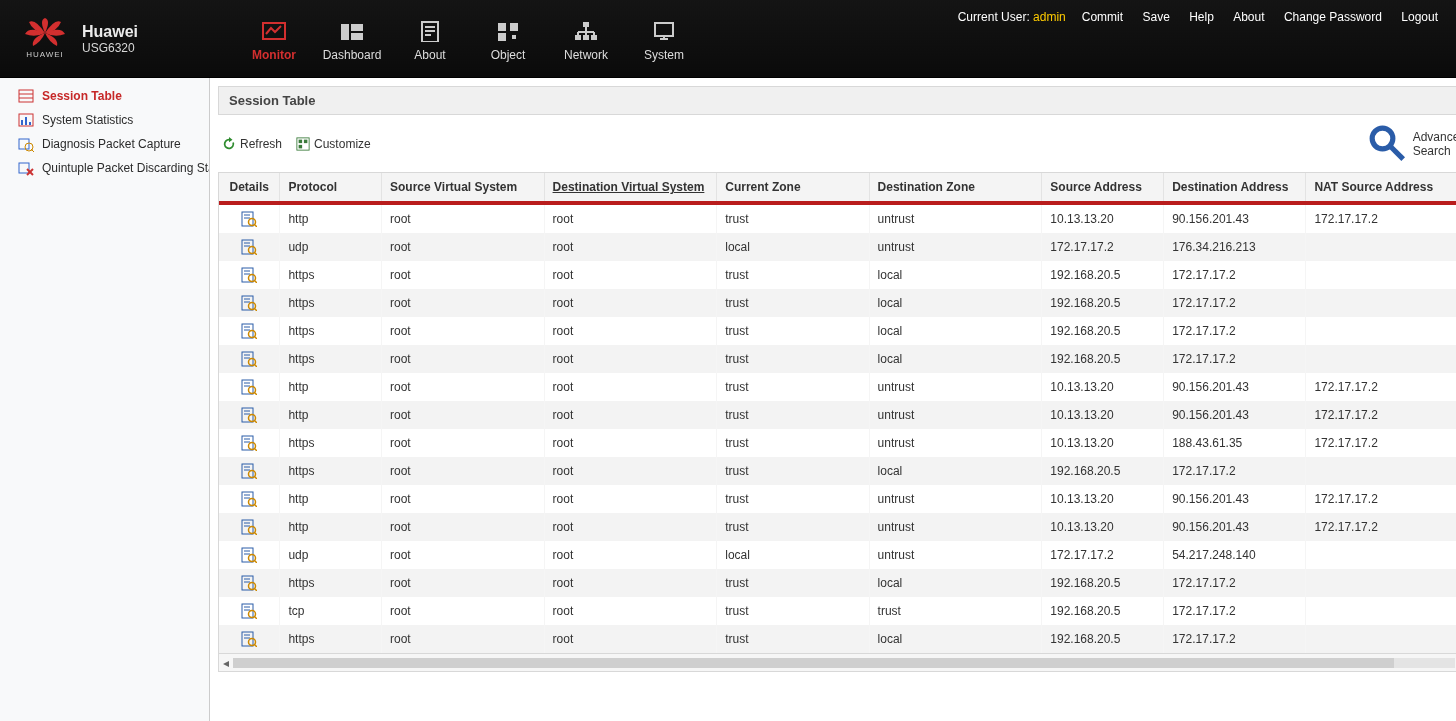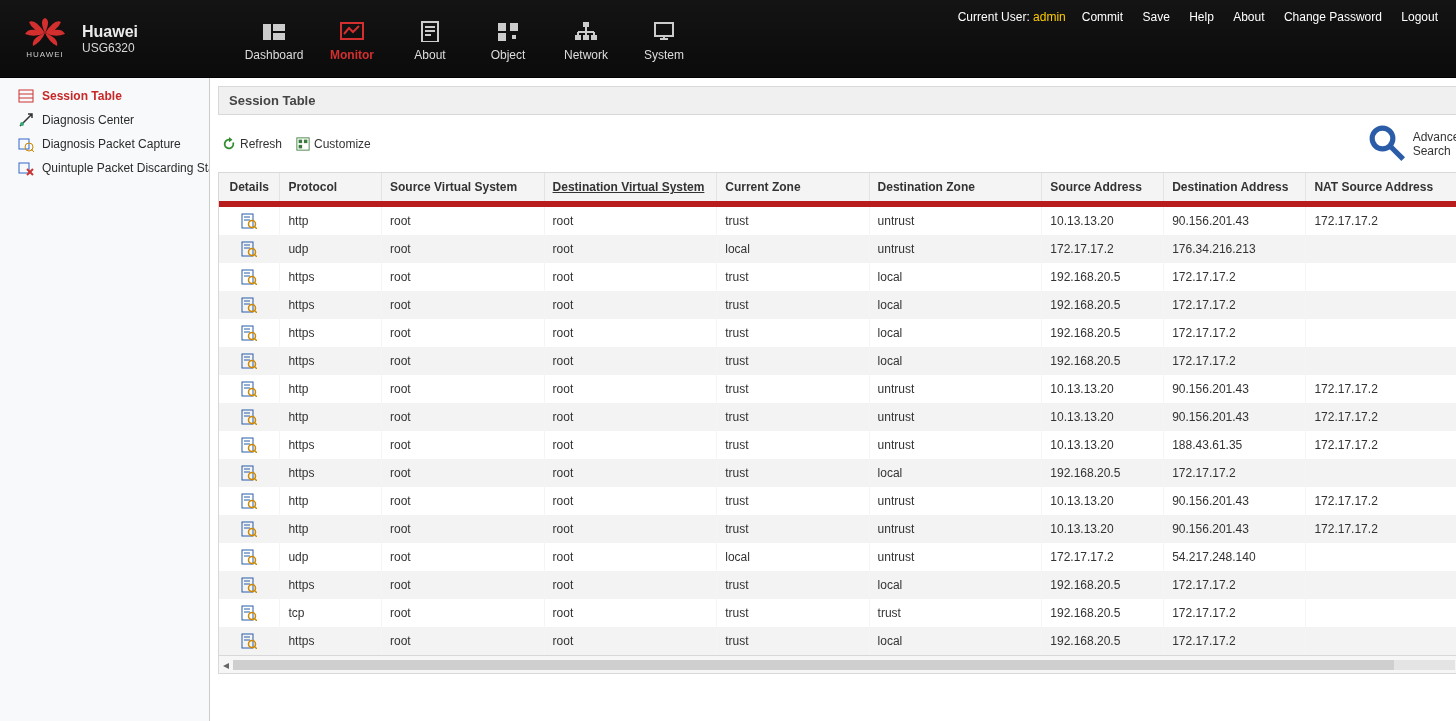--- a/index.html
+++ b/index.html
@@ -26,21 +26,21 @@
   .sidebar-item.active { color:#c62828; font-weight:bold;}
   .sidebar-item .s-icon { width:16px; height:16px; flex-shrink:0;}
   .content { flex:1; background:#fff; padding:8px 8px 0 8px; display:flex; flex-direction:column;}
   .panel-title { background:#f0f0f0; border:1px solid #d8d8d8; padding:6px 10px; font-weight:bold; font-size:13px; color:#444;}
   .toolbar { display:flex; align-items:center; padding:8px 4px; font-size:12px;}
   .tbtn { display:flex; align-items:center; gap:4px; margin-right:14px; cursor:pointer;}
   .tbtn .tb-icon{width:14px;height:14px;}
   .adv-search { margin-left:auto; display:flex; align-items:center; gap:4px; cursor:pointer;}
   .table-wrap { border:1px solid #d8d8d8; overflow-x:auto; overflow-y:hidden;}
   table { border-collapse:collapse; width:1250px; font-size:12px;}
-  th { background:#f4f4f4; text-align:left; font-weight:bold; padding:7px 8px; border-right:1px solid #e3e3e3; border-bottom:6px solid #b91c1c; color:#333;}
+  th { background:#f4f4f4; text-align:left; font-weight:bold; padding:7px 8px; border-right:1px solid #e3e3e3; border-bottom:4px solid #b91c1c; color:#333;}
   td { padding:6px 8px; border-right:1px solid #f5f5f5;}
   tbody tr:nth-child(even){ background:#f3f3f3;}
   tbody tr:nth-child(odd){ background:#ffffff;}
   .details-icon { width:16px; height:16px; cursor:pointer; display:block; margin:0 auto;}
   .scroll-footer { height:18px; border:1px solid #d8d8d8; border-top:none; background:#f6f6f6; position:relative; display:flex; align-items:center;}
   .scroll-footer .arrow { width:14px; height:100%; display:flex; align-items:center; justify-content:center; color:#666; cursor:pointer;}
   .scroll-footer .track { flex:1; height:10px; background:#e4e4e4; position:relative;}
   .scroll-footer .thumb { position:absolute; left:0; top:0; height:100%; width:95%; background:#cfcfcf;}
   th:first-child, td:first-child { text-align:center; width:60px;}
 </style>
@@ -63,29 +63,29 @@
       </svg>
       <span class="logo-text-small">HUAWEI</span>
     </div>
     <div class="brand-text">
       <div class="name">Huawei</div>
       <div class="model">USG6320</div>
     </div>
   </div>
 
   <div class="main-nav" id="main-nav">
+      <div class="nav-item active"><svg class="nav-icon" viewBox="0 0 26 22">
+          <rect x="2" y="3" width="22" height="16" fill="none" stroke="#d32f2f" stroke-width="2"></rect>
+          <polyline points="5,14 10,8 14,12 20,6" fill="none" stroke="#d32f2f" stroke-width="2"></polyline>
+        </svg><span>Monitor</span></div>
       <div class="nav-item"><svg class="nav-icon" viewBox="0 0 26 22">
           <rect x="2" y="4" width="8" height="16" fill="#ccc"></rect>
           <rect x="12" y="4" width="12" height="7" fill="#ccc"></rect>
           <rect x="12" y="13" width="12" height="7" fill="#ccc"></rect>
         </svg><span>Dashboard</span></div>
-      <div class="nav-item active"><svg class="nav-icon" viewBox="0 0 26 22">
-          <rect x="2" y="3" width="22" height="16" fill="none" stroke="#d32f2f" stroke-width="2"></rect>
-          <polyline points="5,14 10,8 14,12 20,6" fill="none" stroke="#d32f2f" stroke-width="2"></polyline>
-        </svg><span>Monitor</span></div>
       <div class="nav-item"><svg class="nav-icon" viewBox="0 0 26 22">
           <rect x="5" y="2" width="16" height="20" fill="none" stroke="#ccc" stroke-width="2"></rect>
           <line x1="8" y1="7" x2="18" y2="7" stroke="#ccc" stroke-width="2"></line>
           <line x1="8" y1="11" x2="18" y2="11" stroke="#ccc" stroke-width="2"></line>
           <line x1="8" y1="15" x2="14" y2="15" stroke="#ccc" stroke-width="2"></line>
         </svg><span>About</span></div>
       <div class="nav-item"><svg class="nav-icon" viewBox="0 0 26 22">
           <rect x="3" y="3" width="8" height="8" fill="#ccc"></rect>
           <rect x="15" y="3" width="8" height="8" fill="#ccc"></rect>
           <rect x="3" y="13" width="8" height="8" fill="#ccc"></rect>
@@ -120,24 +120,26 @@
       <div class="sidebar-item active">
         <svg class="s-icon" viewBox="0 0 16 16">
           <rect x="1" y="2" width="14" height="12" fill="none" stroke="#c33"></rect>
           <line x1="1" y1="6" x2="15" y2="6" stroke="#c33"></line>
           <line x1="1" y1="10" x2="15" y2="10" stroke="#c33"></line>
         </svg>
         <span>Session Table</span>
       </div>
       <div class="sidebar-item">
         <svg class="s-icon" viewBox="0 0 16 16">
-          <path d="M2 14 L14 2 M10 2 L14 2 L14 6" fill="none" stroke="#333" stroke-width="1.5"></path>
-          <circle cx="4" cy="12" r="2" fill="#3a7"></circle>
+          <rect x="1" y="2" width="14" height="12" fill="none" stroke="#c33"></rect>
+          <rect x="3" y="8" width="2" height="5" fill="#36c"></rect>
+          <rect x="7" y="5" width="2" height="8" fill="#36c"></rect>
+          <rect x="11" y="10" width="2" height="3" fill="#36c"></rect>
         </svg>
-        <span>Diagnosis Center</span>
+        <span>System Statistics</span>
       </div>
       <div class="sidebar-item">
         <svg class="s-icon" viewBox="0 0 16 16">
           <rect x="1" y="3" width="10" height="10" fill="none" stroke="#36c"></rect>
           <circle cx="11" cy="11" r="4" fill="none" stroke="#c80"></circle>
           <line x1="13" y1="13" x2="16" y2="16" stroke="#c80"></line>
         </svg>
         <span>Diagnosis Packet Capture</span>
       </div>
       <div class="sidebar-item">

